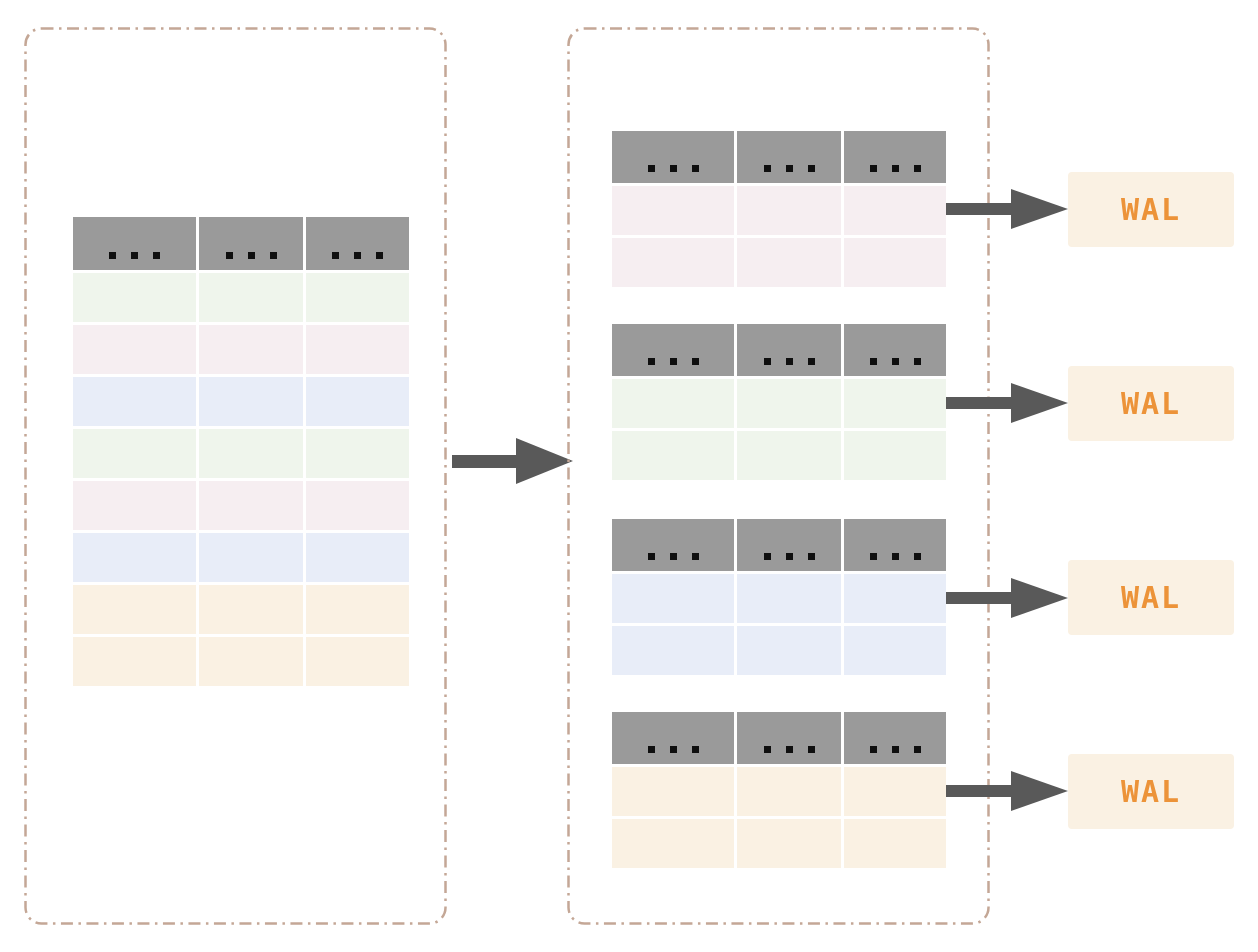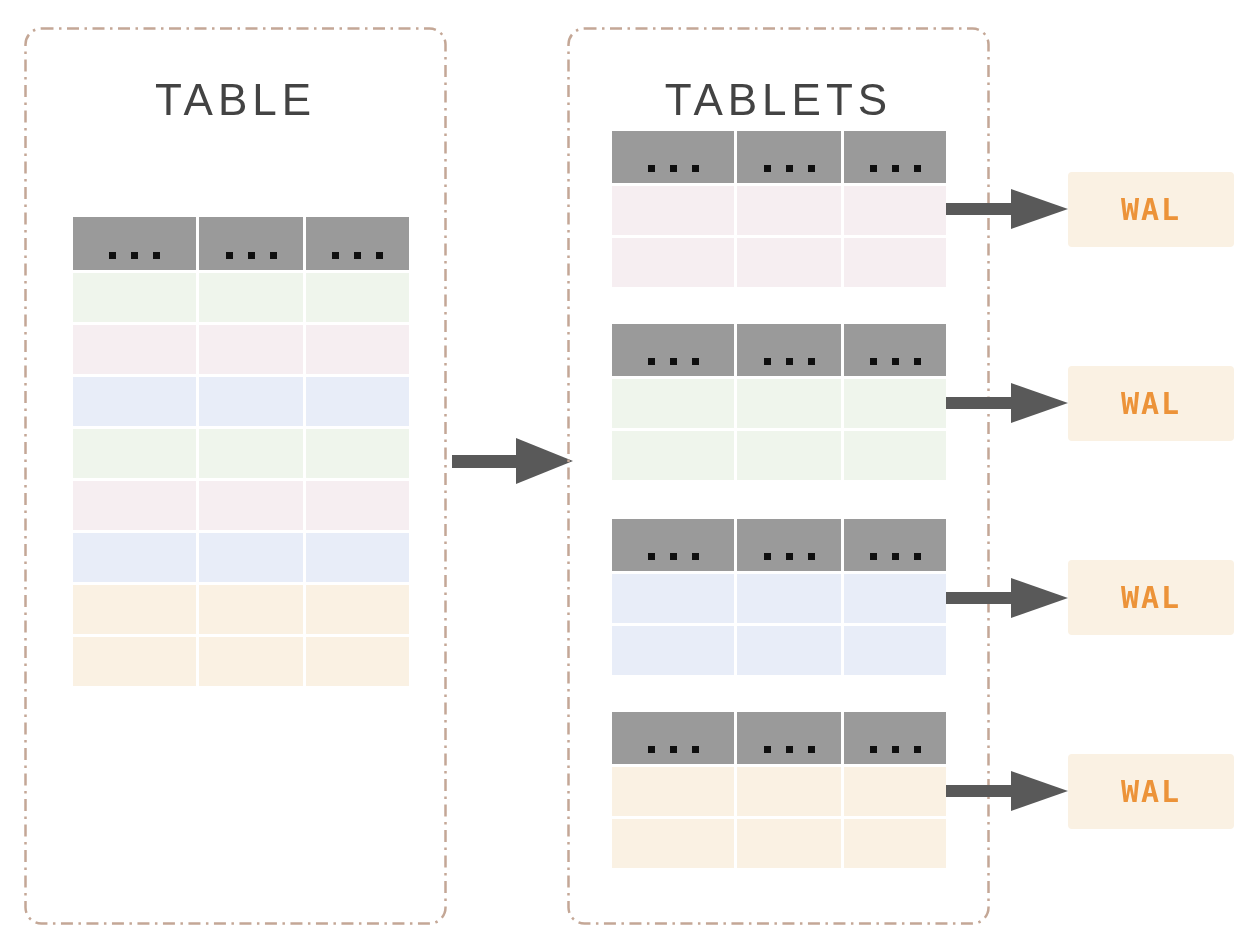--- a/index.html
+++ b/index.html
@@ -111,21 +111,20 @@
 </style>
 </head>
 <body>
 
 <div class="canvas">
 
   <div class="panel panel-left">
     <svg class="panel-border-svg" width="423" height="898">
       <rect x="1.5" y="1.5" width="420" height="895" rx="16" ry="16"></rect>
     </svg>
-    <div class="panel-title">TABLE</div>
     <div class="table main-table">
         <div class="t-head">
           <div class="t-hcell">
             <div class="dots">
               <span class="dot"></span>
               <span class="dot"></span>
               <span class="dot"></span>
             </div>
           </div>
           <div class="t-hcell">
@@ -188,21 +187,20 @@
 
   <div class="arrow center-arrow">
     <div class="shaft"></div>
     <div class="head"></div>
   </div>
 
   <div class="panel panel-right">
     <svg class="panel-border-svg" width="423" height="898">
       <rect x="1.5" y="1.5" width="420" height="895" rx="16" ry="16"></rect>
     </svg>
-    <div class="panel-title">TABLETS</div>
     <div class="table tablet-table tablet-pos-0">
         <div class="t-head">
           <div class="t-hcell">
             <div class="dots">
               <span class="dot"></span>
               <span class="dot"></span>
               <span class="dot"></span>
             </div>
           </div>
           <div class="t-hcell">

